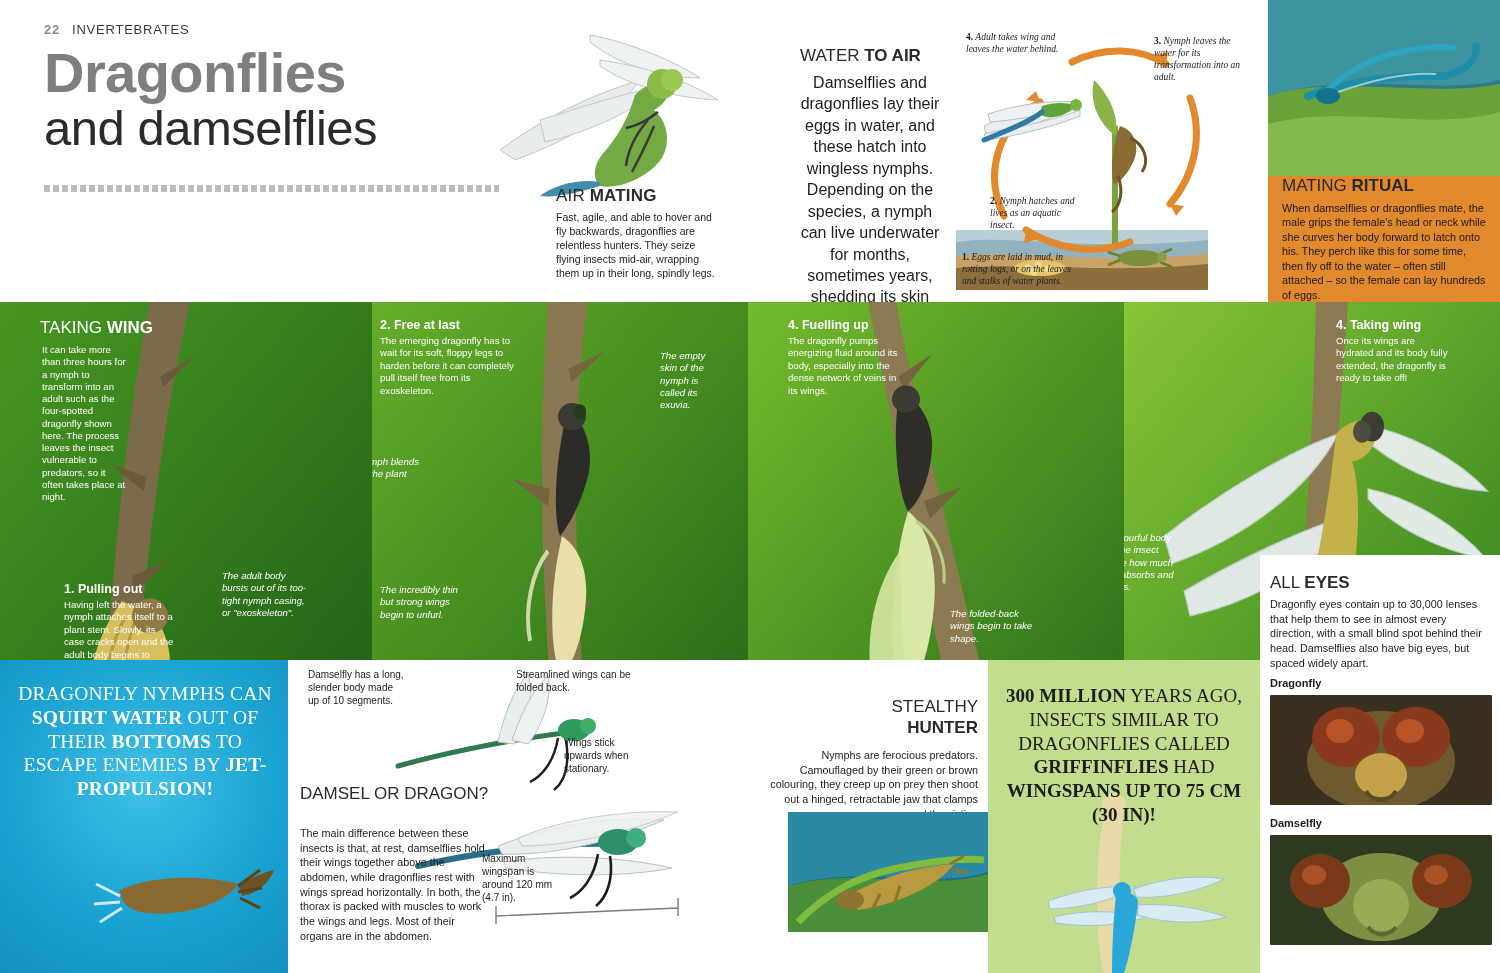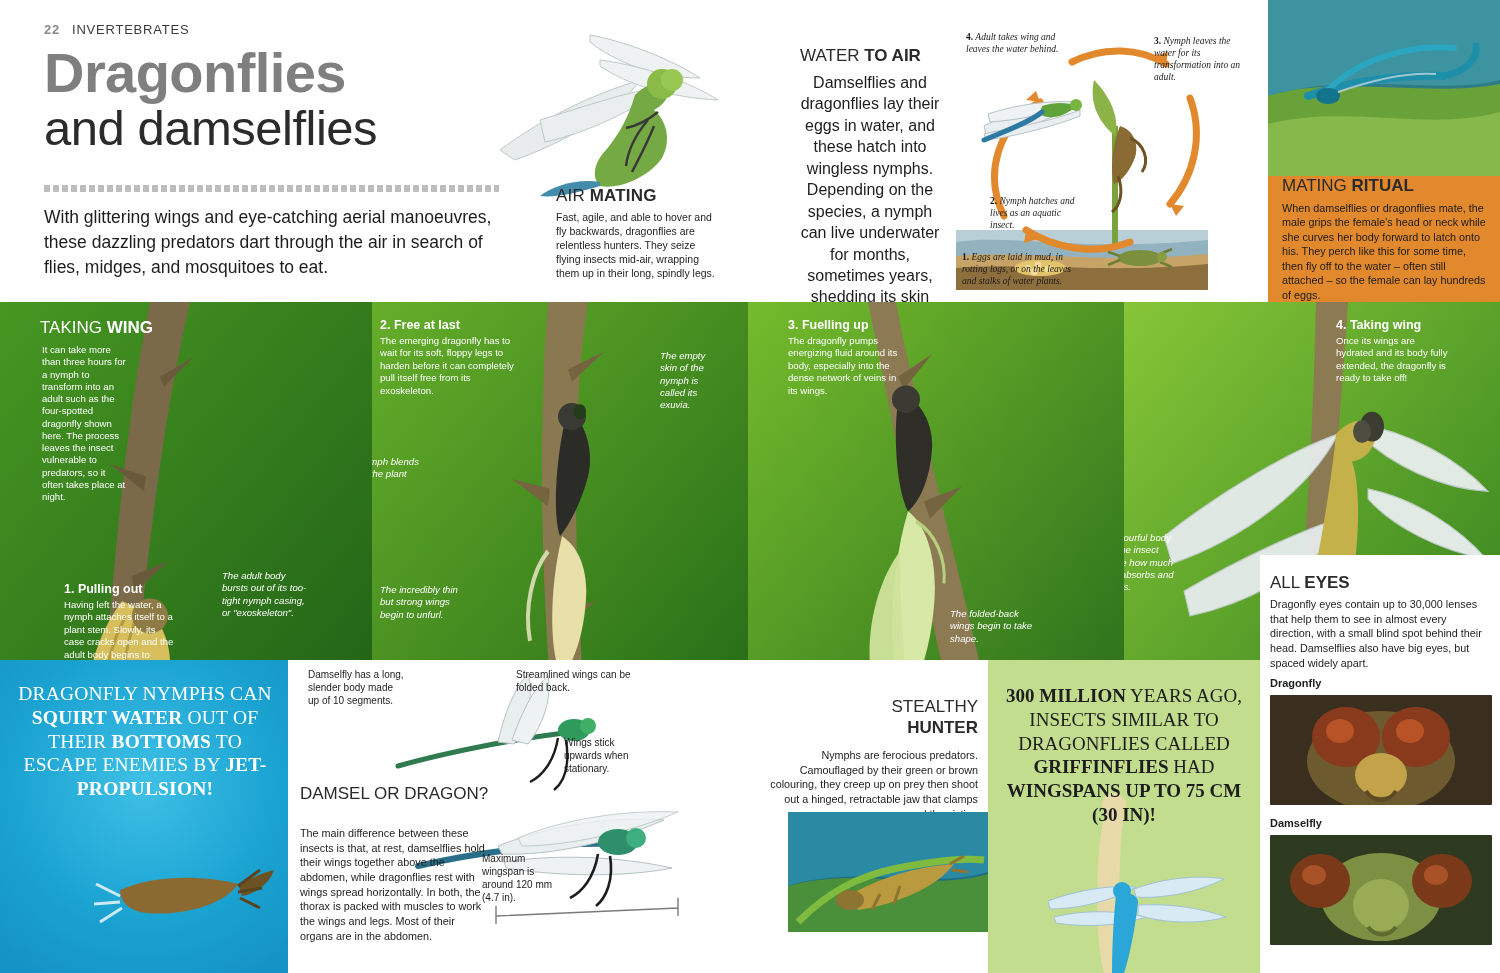--- a/index.html
+++ b/index.html
@@ -132,21 +132,20 @@
           <path d="M218 112 C208 120 196 126 186 128" stroke="#2e2e2e" stroke-width="2.4" fill="none"></path>
         </g>
       </svg>
     </div>
 
     <div class="title-wrap">
       <div class="title-1">Dragonflies</div>
       <div class="title-2">and damselflies</div>
     </div>
     <div class="rule"></div>
-    <div class="standfirst">With glittering wings and eye-catching aerial manoeuvres, these dazzling predators dart through the air in search of flies, midges, and mosquitoes to eat.</div>
 
     <div class="airattack">
       <div class="cap-h"><span>AIR </span><b>MATING</b></div>
       <div class="body-xs">Fast, agile, and able to hover and fly backwards, dragonflies are relentless hunters. They seize flying insects mid-air, wrapping them up in their long, spindly legs.</div>
     </div>
 
     <div class="water-to-air">
       <div class="wta-h"><span>WATER </span><b>TO AIR</b></div>
       <div class="wta-body">Damselflies and dragonflies lay their eggs in water, and these hatch into wingless nymphs. Depending on the species, a nymph can live underwater for months, sometimes years, shedding its skin 5–14 times. When it is ready to become an adult, the nymph crawls out of the water for one final moult.</div>
     </div>
@@ -318,21 +317,21 @@
         <path d="M176 160 l38 -12 l-32 26Z" fill="#74643f"></path>
         <g>
           <path d="M152 72 C172 78 186 98 184 118 C182 142 172 160 160 168 C148 150 144 100 152 72Z" fill="#2e2d28"></path>
           <ellipse cx="158" cy="78" rx="14" ry="11" fill="#3b3a33"></ellipse>
           <path d="M160 168 C180 180 190 210 186 244 C182 282 168 312 154 322 C140 300 140 220 160 168Z" fill="#d8e8a6"></path>
           <path d="M152 200 C128 226 116 268 124 306 C132 338 150 356 164 358 C160 320 152 262 152 200Z" fill="#cfe39c" opacity=".95"></path>
           <path d="M168 176 C188 186 198 206 196 226" stroke="#b9cf7e" stroke-width="3" fill="none"></path>
         </g>
       </svg>
       <div style="position:absolute; left:40px; top:16px; width:116px;">
-        <div class="step-h">3. Fuelling up</div>
+        <div class="step-h">4. Fuelling up</div>
         <div class="step-b">The dragonfly pumps energizing fluid around its body, especially into the dense network of veins in its wings.</div>
       </div>
       <div class="callout" style="left:202px; top:306px; width:84px;">The folded-back wings begin to take shape.</div>
     </div>
 
     <div class="panel p4">
       <svg class="fill" viewBox="0 0 376 358" preserveAspectRatio="none">
         <rect width="376" height="358" fill="#55a423"></rect>
         <rect width="376" height="358" fill="url(#g4)"></rect>
         <defs>

